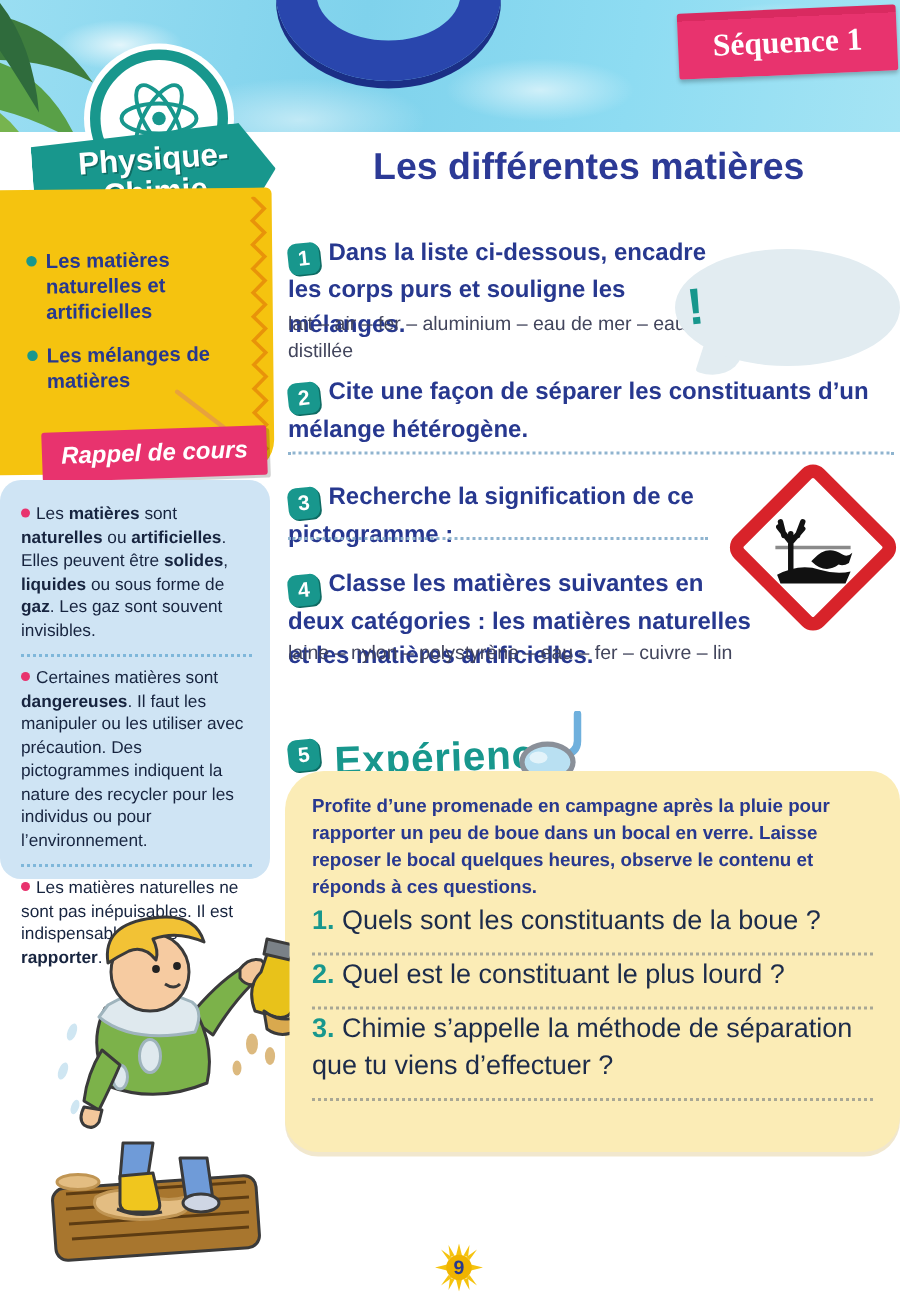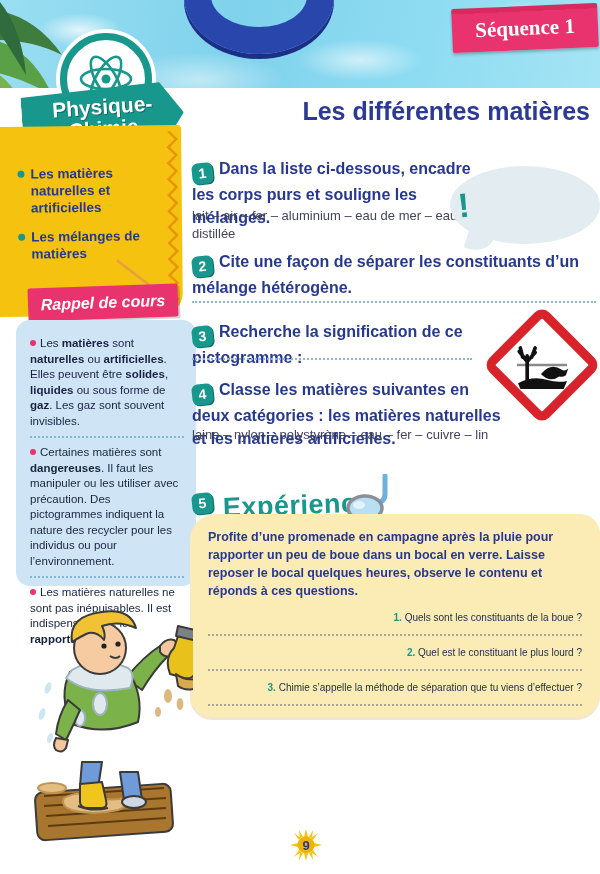--- a/index.html
+++ b/index.html
@@ -41,21 +41,21 @@
   #topic-card .inner{padding:40px 14px 0 26px;}
   .topic{display:flex;gap:6px;margin-bottom:12px;color:#27388f;font-weight:bold;font-size:13.5px;line-height:1.25;}
   .topic .dot{width:7px;height:7px;border-radius:50%;background:#18978d;margin-top:4px;flex:none;}
   #stitch{right:2px;top:6px;height:178px;}
   #needle{left:120px;top:146px;width:42px;height:3px;background:#e8a23c;transform:rotate(38deg);border-radius:2px;}
 
   
   #recall-badge{left:28px;top:286px;width:150px;height:33px;background:#e8336e;transform:rotate(-2deg);
     display:flex;align-items:center;justify-content:center;box-shadow:2px 2px 0 rgba(0,0,0,.18);border-radius:2px;}
   #recall-badge span{color:#fff;font-weight:bold;font-style:italic;font-size:16px;}
-  #recall-box{left:16px;top:320px;width:180px;height:266px;background:#cfe4f4;border-radius:14px;
+  #recall-box{left:0;top:320px;width:180px;height:266px;background:#cfe4f4;border-radius:14px;
     padding:16px 12px 10px 14px;}
   .recall-item{color:#17243f;font-size:11.5px;line-height:1.35;}
   .recall-item .pdot{display:inline-block;width:6px;height:6px;border-radius:50%;background:#e8336e;margin-right:4px;vertical-align:1px;}
   .recall-item .b{font-weight:bold;}
   .recall-sep{border-bottom:2px dotted #7fb7da;margin:7px 0;}
 
   
   .qnum{display:inline-block;width:21px;height:21px;background:#18978d;border-radius:6px;color:#fff;
     font-weight:bold;font-size:14px;text-align:center;line-height:21px;transform:rotate(-6deg);
     margin-right:6px;vertical-align:-4px;box-shadow:1px 1px 0 #0e6b63;}
@@ -66,24 +66,24 @@
   
   #tip-bubble{left:450px;top:166px;width:150px;height:78px;background:#e2ecf1;border-radius:50%;
     display:flex;align-items:center;padding:6px 10px 6px 8px;gap:4px;}
   #tip-tail{left:466px;top:232px;width:26px;height:20px;background:#e2ecf1;
     border-radius:0 0 90% 10%;transform:rotate(18deg);}
   #tip-bubble .excl{color:#18978d;font-weight:bold;font-size:34px;line-height:1;flex:none;transform:rotate(-6deg);}
   #tip-bubble .tiptext{color:#18978d;font-weight:bold;font-size:9.5px;line-height:1.35;text-align:center;}
 
   
   #exp-title{color:#18978d;font-weight:bold;font-size:27px;letter-spacing:.5px;transform:rotate(-2deg);display:inline-block;}
-  #exp-box{left:190px;top:514px;width:410px;height:203px;background:#fbecb6;
+  #exp-box{left:190px;top:514px;width:410px;height:254px;background:#fbecb6;
     border-radius:26px 20px 24px 22px;padding:14px 18px 2px 18px;box-shadow:0 3px 0 rgba(214,186,112,.35);}
   #exp-box .intro{color:#27388f;font-weight:bold;font-size:12.5px;line-height:1.45;}
-  .exp-q{margin-top:10px;font-size:10px;color:#1c2b4a;line-height:1.4;text-align:right;}
+  .exp-q{font-size:18px;color:#1c2b4a;line-height:1.4;}
   .exp-q .n{color:#18978d;font-weight:bold;}
   .exp-dot{border-bottom:2px dotted #a8a795;margin-top:9px;}
 
   
   #sun{left:290px;top:829px;width:32px;height:32px;}
   #sun text{font:bold 13px "Liberation Sans",sans-serif;fill:#27388f;}
 </style>
 </head>
 <body>
 
@@ -113,21 +113,21 @@
       </g>
       <circle cx="30" cy="30" r="4.5" fill="#18978d"></circle>
     </svg>
   </div>
 
   <div class="abs" id="subject-banner">
     <span>Physique-</span>
     <span>Chimie</span>
   </div>
 
-  <div class="abs" style="left:195px;top:96px;width:395px;text-align:right;color:#2c3a96;font-weight:bold;font-size:25px;line-height:1.25;">
+  <div class="abs" style="left:195px;top:96px;width:395px;text-align:center;color:#2c3a96;font-weight:bold;font-size:25px;line-height:1.25;">
     <div>Les différentes matières</div>
   </div>
 
   <div class="abs" id="topic-card">
     <div class="inner">
       <div class="topic">
         <span class="dot"></span>
         <span>Les matières naturelles et artificielles</span>
       </div>
       <div class="topic">

